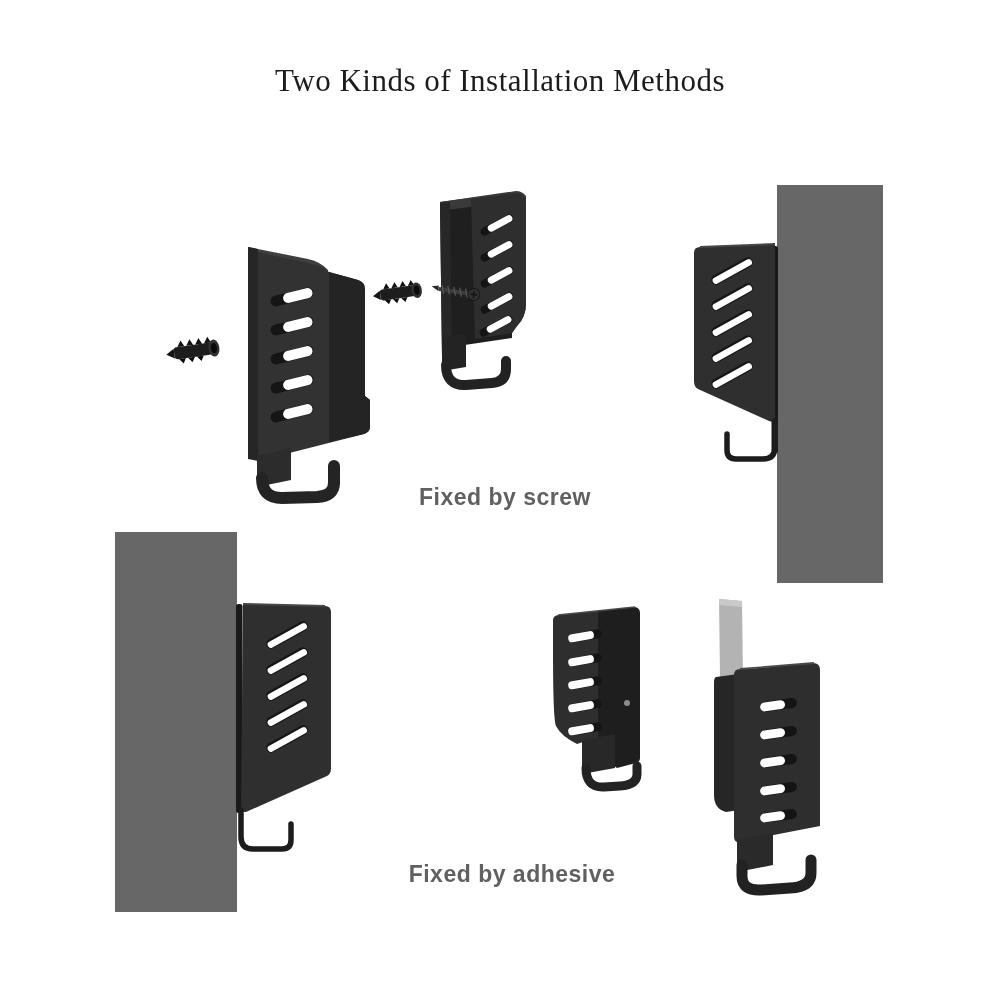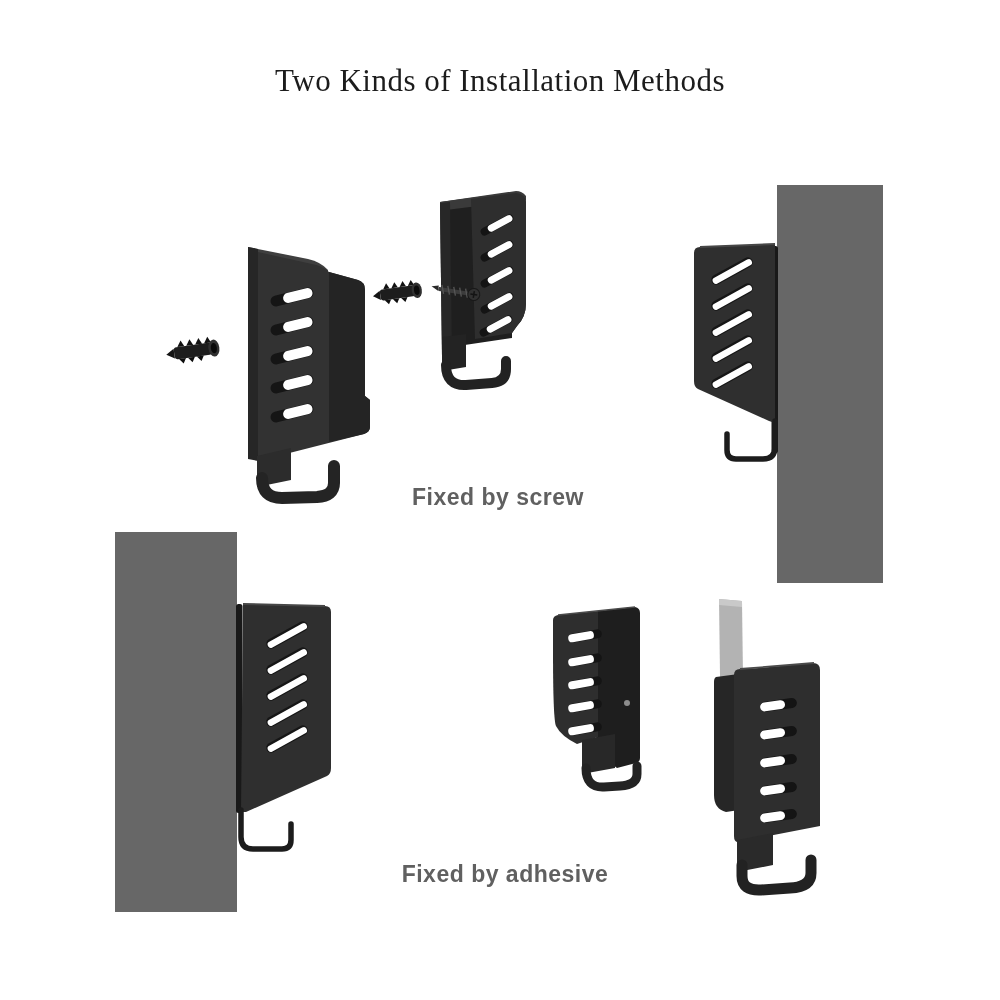--- a/index.html
+++ b/index.html
@@ -1,21 +1,21 @@
 <!DOCTYPE html>
 <html><head>
 <meta charset="utf-8">
 <style>
   html,body{margin:0;padding:0;background:#fff;}
   .canvas{position:relative;width:1000px;height:1000px;background:#ffffff;overflow:hidden;
           font-family:"Liberation Sans",sans-serif;border-radius:20px;}
   .title{position:absolute;top:63px;left:0;width:1000px;text-align:center;
          font-family:"Liberation Serif",serif;font-size:31px;font-weight:400;
          color:#1c1c1c;letter-spacing:0.5px;}
-  .method-label{position:absolute;left:8px;width:980px;text-align:center;
+  .method-label{position:absolute;left:15px;width:980px;text-align:center;
                 font-size:23px;font-weight:bold;color:#606060;letter-spacing:0.5px;}
   .label-screw{top:484px;}
   .label-adhesive{top:861px;transform:translateX(7px);}
   .illus{position:absolute;}
   .section{display:contents;}
 </style>
 </head>
 <body>
 
 <div class="canvas">

